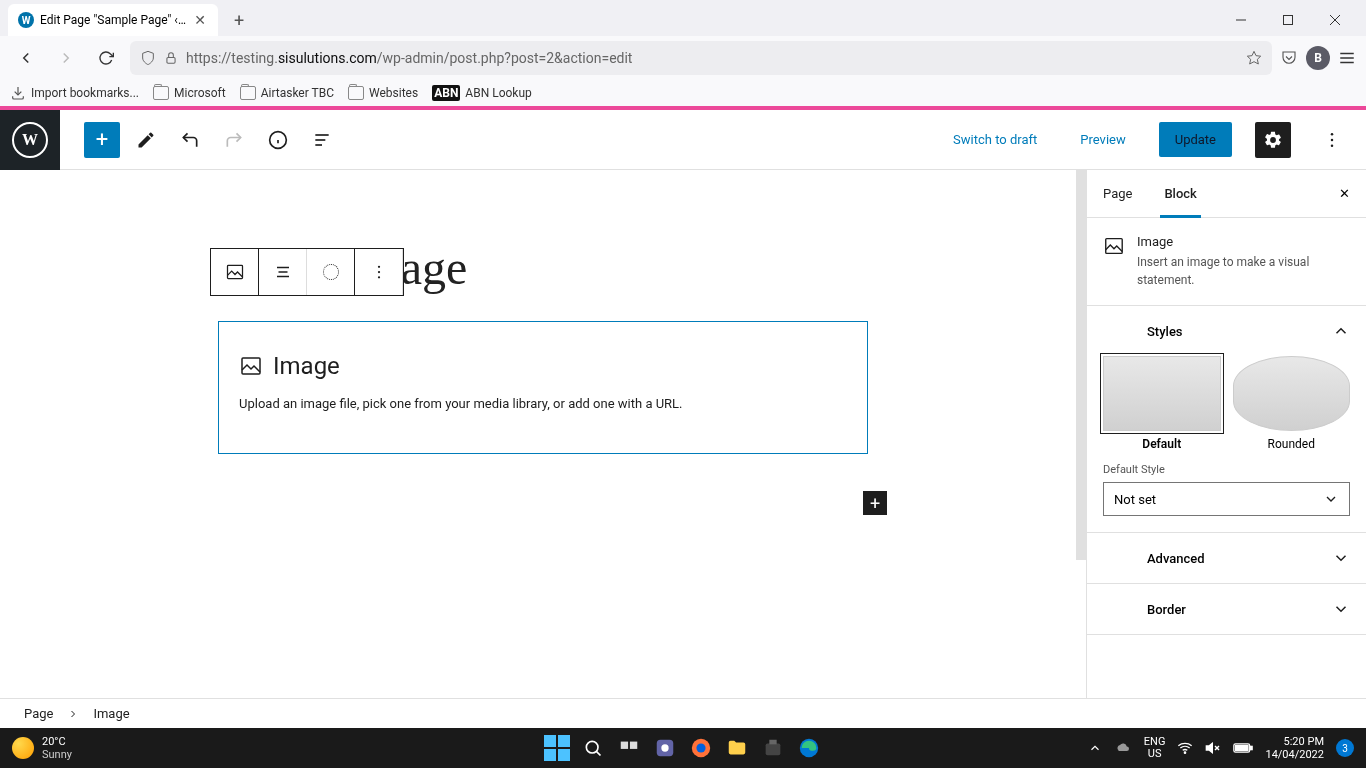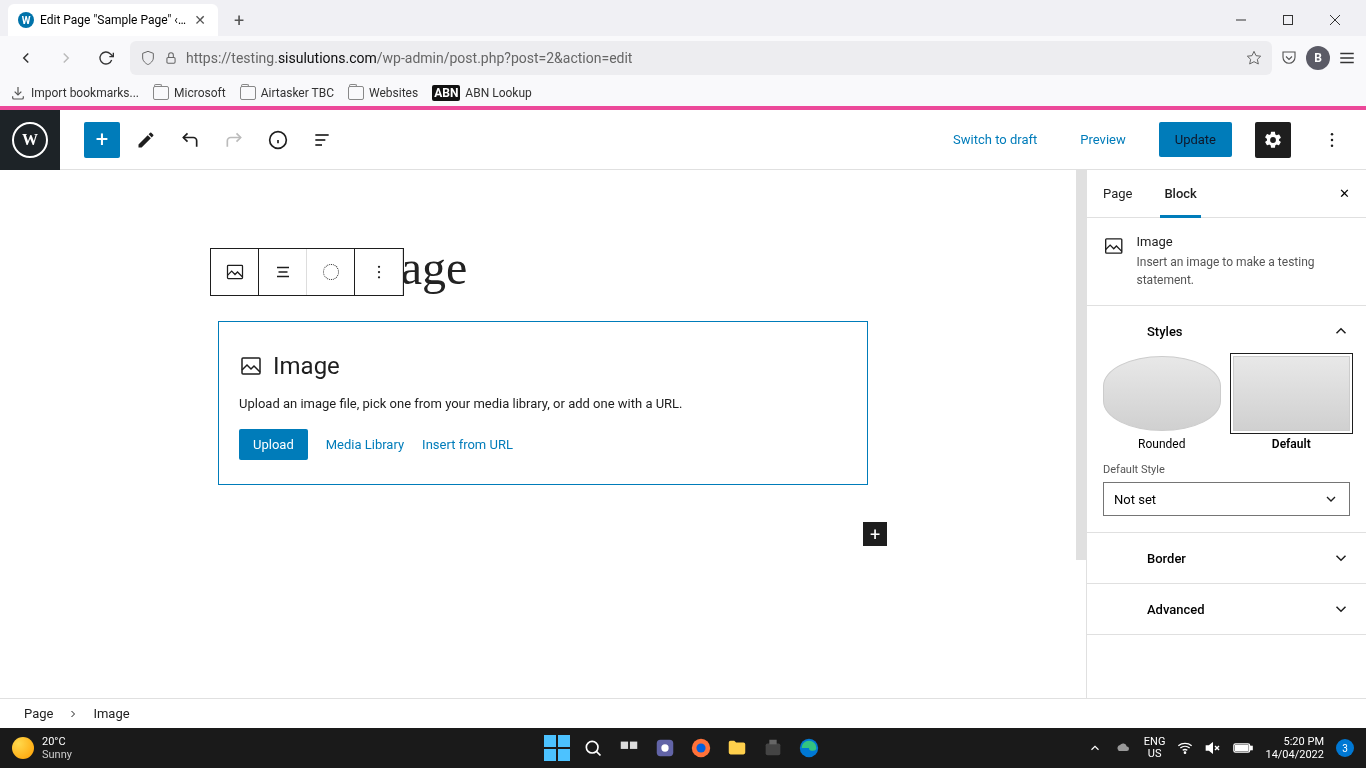--- a/index.html
+++ b/index.html
@@ -282,25 +282,20 @@
 
         <div class="image-block" style="position:relative;">
           <div class="image-block-head">
             <svg width="24" height="24" viewBox="0 0 24 24" fill="none" stroke="#1e1e1e" stroke-width="1.5">
                 <rect x="3" y="4" width="18" height="16" rx="1"></rect>
                 <path d="M3 16l5-5 4 4 3-3 6 6"></path>
               </svg>
             <span class="image-block-title">Image</span>
           </div>
           <div class="image-block-desc">Upload an image file, pick one from your media library, or add one with a URL.</div>
-          <div class="image-actions">
-            <span class="upload-btn">Upload</span>
-            <span class="text-link">Media Library</span>
-            <span class="text-link">Insert from URL</span>
-          </div>
           <div class="add-after">+</div>
         </div>
       </div>
 
       <div class="block-toolbar">
         <div class="block-toolbar-item sep">
             <svg width="20" height="20" viewBox="0 0 24 24" fill="none" stroke="#1e1e1e" stroke-width="1.5">
               <rect x="3" y="4" width="18" height="16" rx="1"></rect>
               <path d="M3 16l5-5 4 4 3-3 6 6"></path>
             </svg>
@@ -332,64 +327,64 @@
         <div class="sidebar-close">✕</div>
       </div>
 
       <div class="block-card">
         <svg width="24" height="24" viewBox="0 0 24 24" fill="none" stroke="#1e1e1e" stroke-width="1.5">
             <rect x="3" y="4" width="18" height="16" rx="1"></rect>
             <path d="M3 16l5-5 4 4 3-3 6 6"></path>
           </svg>
         <div class="block-card-text">
           <div class="bc-title">Image</div>
-          <div class="bc-desc">Insert an image to make a testing statement.</div>
+          <div class="bc-desc">Insert an image to make a visual statement.</div>
         </div>
       </div>
 
       <div class="panel">
         <div class="panel-header">
           <span>Styles</span>
           <svg width="18" height="18" viewBox="0 0 24 24" fill="none" stroke="#1e1e1e" stroke-width="2">
               <polyline points="18 15 12 9 6 15"></polyline>
             </svg>
         </div>
         <div class="panel-body">
           <div class="style-row">
             <div class="style-item">
+              <div class="style-thumb selected"></div>
+              <div class="style-label bold">Default</div>
+            </div>
+            <div class="style-item">
               <div class="style-thumb rounded"></div>
               <div class="style-label">Rounded</div>
-            </div>
-            <div class="style-item">
-              <div class="style-thumb selected"></div>
-              <div class="style-label bold">Default</div>
             </div>
           </div>
           <div class="panel-label">Default Style</div>
           <div class="dropdown">
             <span>Not set</span>
             <svg width="16" height="16" viewBox="0 0 24 24" fill="none" stroke="#1e1e1e" stroke-width="2">
                 <polyline points="6 9 12 15 18 9"></polyline>
               </svg>
           </div>
         </div>
       </div>
 
       <div class="panel">
         <div class="panel-header">
-          <span>Border</span>
+          <span>Advanced</span>
           <svg width="18" height="18" viewBox="0 0 24 24" fill="none" stroke="#1e1e1e" stroke-width="2">
               <polyline points="6 9 12 15 18 9"></polyline>
             </svg>
         </div>
       </div>
 
       <div class="panel">
         <div class="panel-header">
-          <span>Advanced</span>
+          <span>Border</span>
           <svg width="18" height="18" viewBox="0 0 24 24" fill="none" stroke="#1e1e1e" stroke-width="2">
               <polyline points="6 9 12 15 18 9"></polyline>
             </svg>
         </div>
       </div>
     </div>
   </div>
 
   <div class="wp-breadcrumb">
     <span>Page</span>

